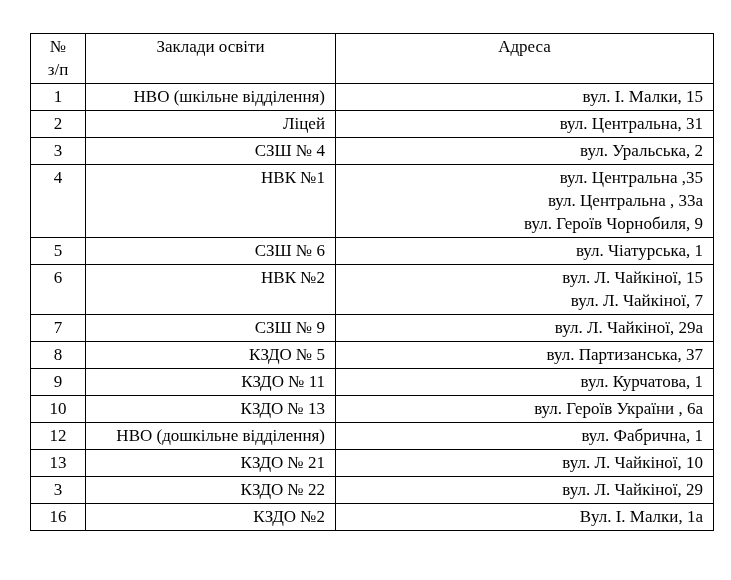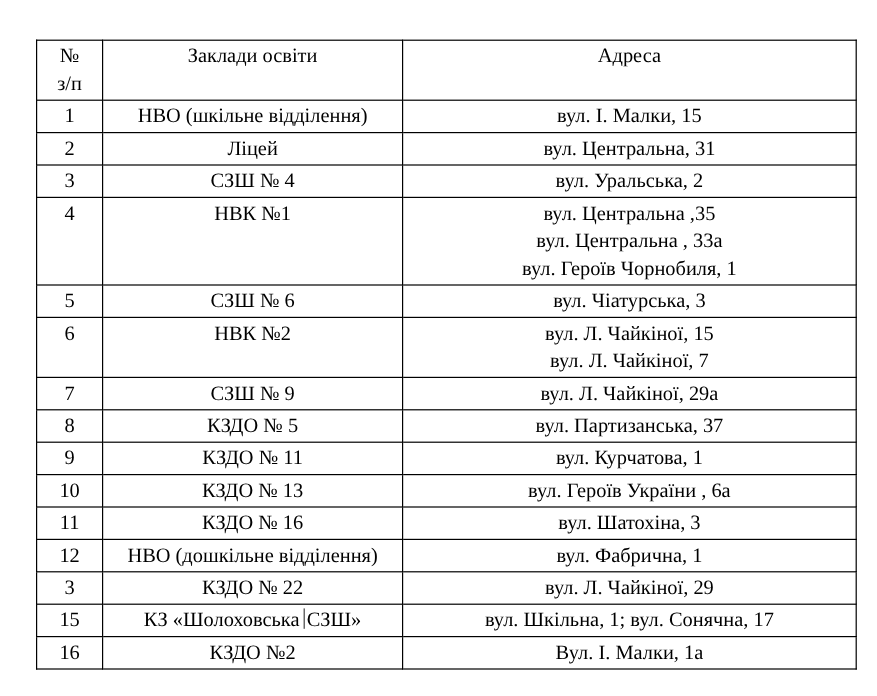--- a/index.html
+++ b/index.html
@@ -22,21 +22,21 @@
     line-height: 23px;
   }
   .doc-table col.c-num { width: 55px; }
   .doc-table col.c-inst { width: 250px; }
   .doc-table col.c-addr { width: 378px; }
   .doc-table th, .doc-table td {
     border: 1.5px solid #000000;
     vertical-align: top;
     padding: 1px 10px 2px 10px;
     font-weight: normal;
-    text-align: center;
+    text-align: right;
     overflow: hidden;
   }
   .doc-table th { text-align: center; }
   .doc-table td.num-cell { text-align: center; padding-left: 2px; padding-right: 2px; }
   .doc-table th.num-head { padding-left: 2px; padding-right: 2px; }
   .addr-line { white-space: nowrap; }
   .cursor-bar {
     display: inline-block;
     width: 0;
     border-left: 1px solid #444444;
@@ -85,28 +85,28 @@
       <td>
           <div class="addr-line">вул. Уральська, 2</div>
         </td>
     </tr>
     <tr>
       <td class="num-cell">4</td>
       <td>НВК №1</td>
       <td>
         <div class="addr-line">вул. Центральна ,35</div>
         <div class="addr-line">вул. Центральна , 33а</div>
-        <div class="addr-line">вул. Героїв Чорнобиля, 1</div>
+        <div class="addr-line">вул. Героїв Чорнобиля, 9</div>
       </td>
     </tr>
     <tr>
       <td class="num-cell">5</td>
       <td>СЗШ № 6</td>
       <td>
-          <div class="addr-line">вул. Чіатурська, 3</div>
+          <div class="addr-line">вул. Чіатурська, 1</div>
         </td>
     </tr>
     <tr>
       <td class="num-cell">6</td>
       <td>НВК №2</td>
       <td>
         <div class="addr-line">вул. Л. Чайкіної, 15</div>
         <div class="addr-line">вул. Л. Чайкіної, 7</div>
       </td>
     </tr>
@@ -132,45 +132,38 @@
         </td>
     </tr>
     <tr>
       <td class="num-cell">10</td>
       <td>КЗДО № 13</td>
       <td>
           <div class="addr-line">вул. Героїв України , 6а</div>
         </td>
     </tr>
     <tr>
-      <td class="num-cell">11</td>
-      <td>КЗДО № 16</td>
-      <td>
-          <div class="addr-line">вул. Шатохіна, 3</div>
-        </td>
-    </tr>
-    <tr>
       <td class="num-cell">12</td>
       <td>НВО (дошкільне відділення)</td>
       <td>
           <div class="addr-line">вул. Фабрична, 1</div>
         </td>
     </tr>
     <tr>
+      <td class="num-cell">13</td>
+      <td>КЗДО № 21</td>
+      <td>
+          <div class="addr-line">вул. Л. Чайкіної, 10</div>
+        </td>
+    </tr>
+    <tr>
       <td class="num-cell">3</td>
       <td>КЗДО № 22</td>
       <td>
           <div class="addr-line">вул. Л. Чайкіної, 29</div>
-        </td>
-    </tr>
-    <tr>
-      <td class="num-cell">15</td>
-      <td><span>КЗ «Шолоховська</span><span class="cursor-bar"></span><span>СЗШ»</span></td>
-      <td>
-          <div class="addr-line">вул. Шкільна, 1; вул. Сонячна, 17</div>
         </td>
     </tr>
     <tr>
       <td class="num-cell">16</td>
       <td>КЗДО №2</td>
       <td>
           <div class="addr-line">Вул. І. Малки, 1а</div>
         </td>
     </tr>
   </tbody>

